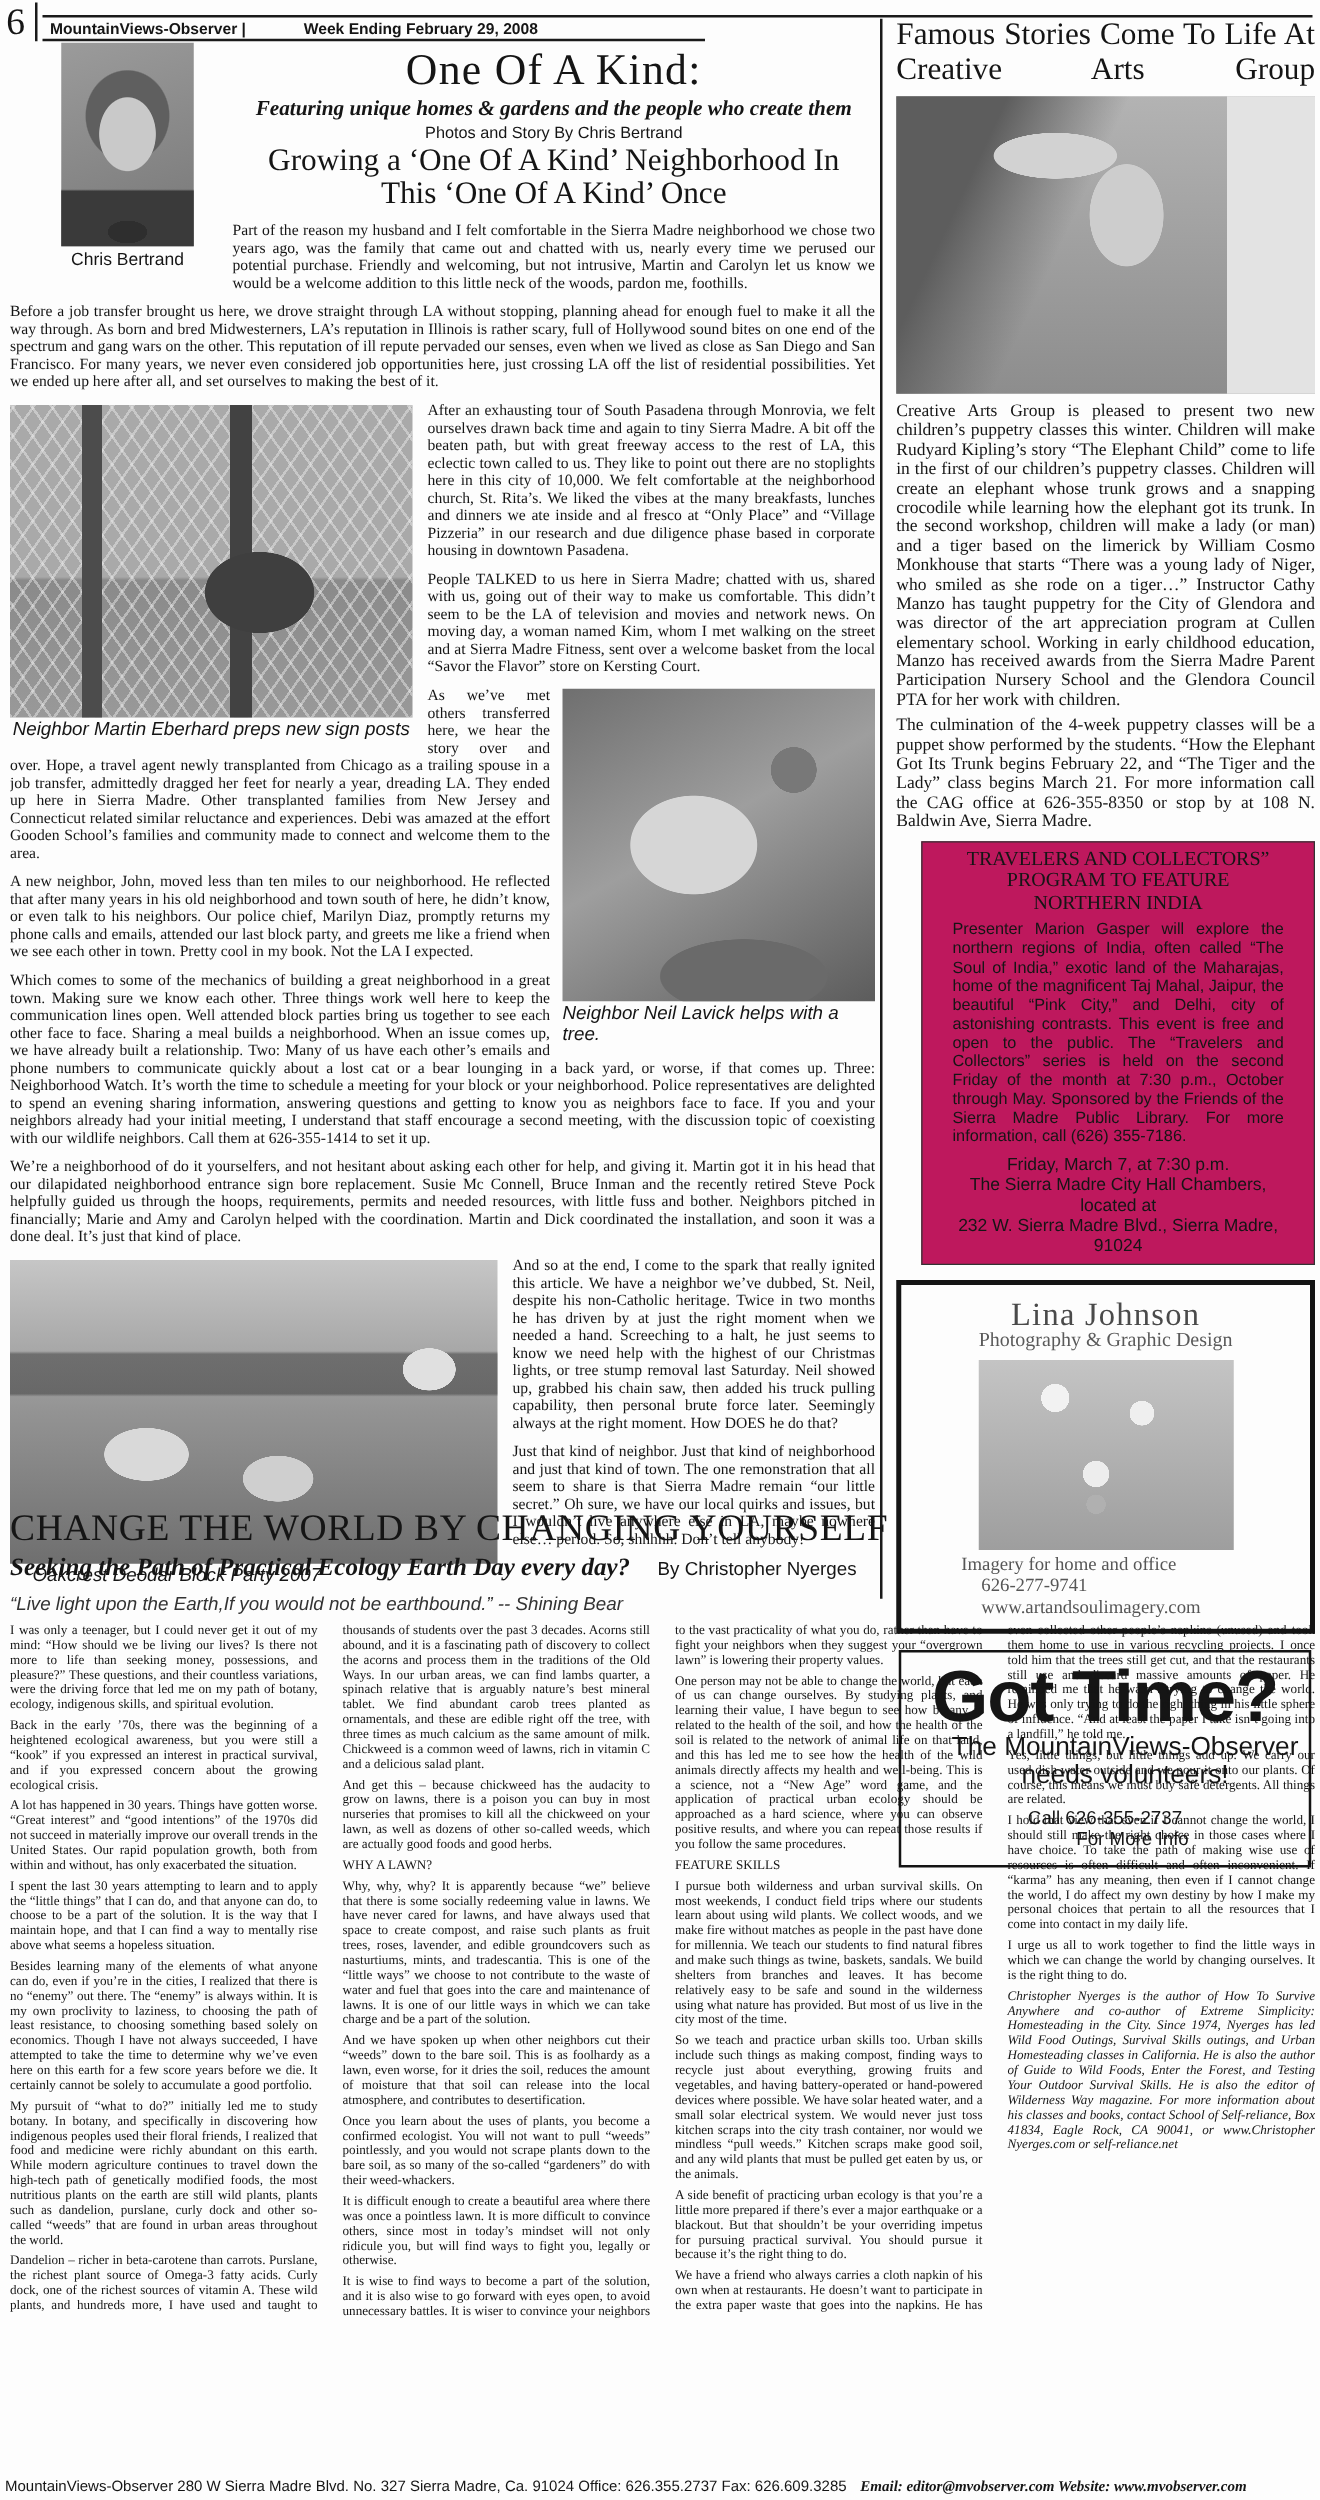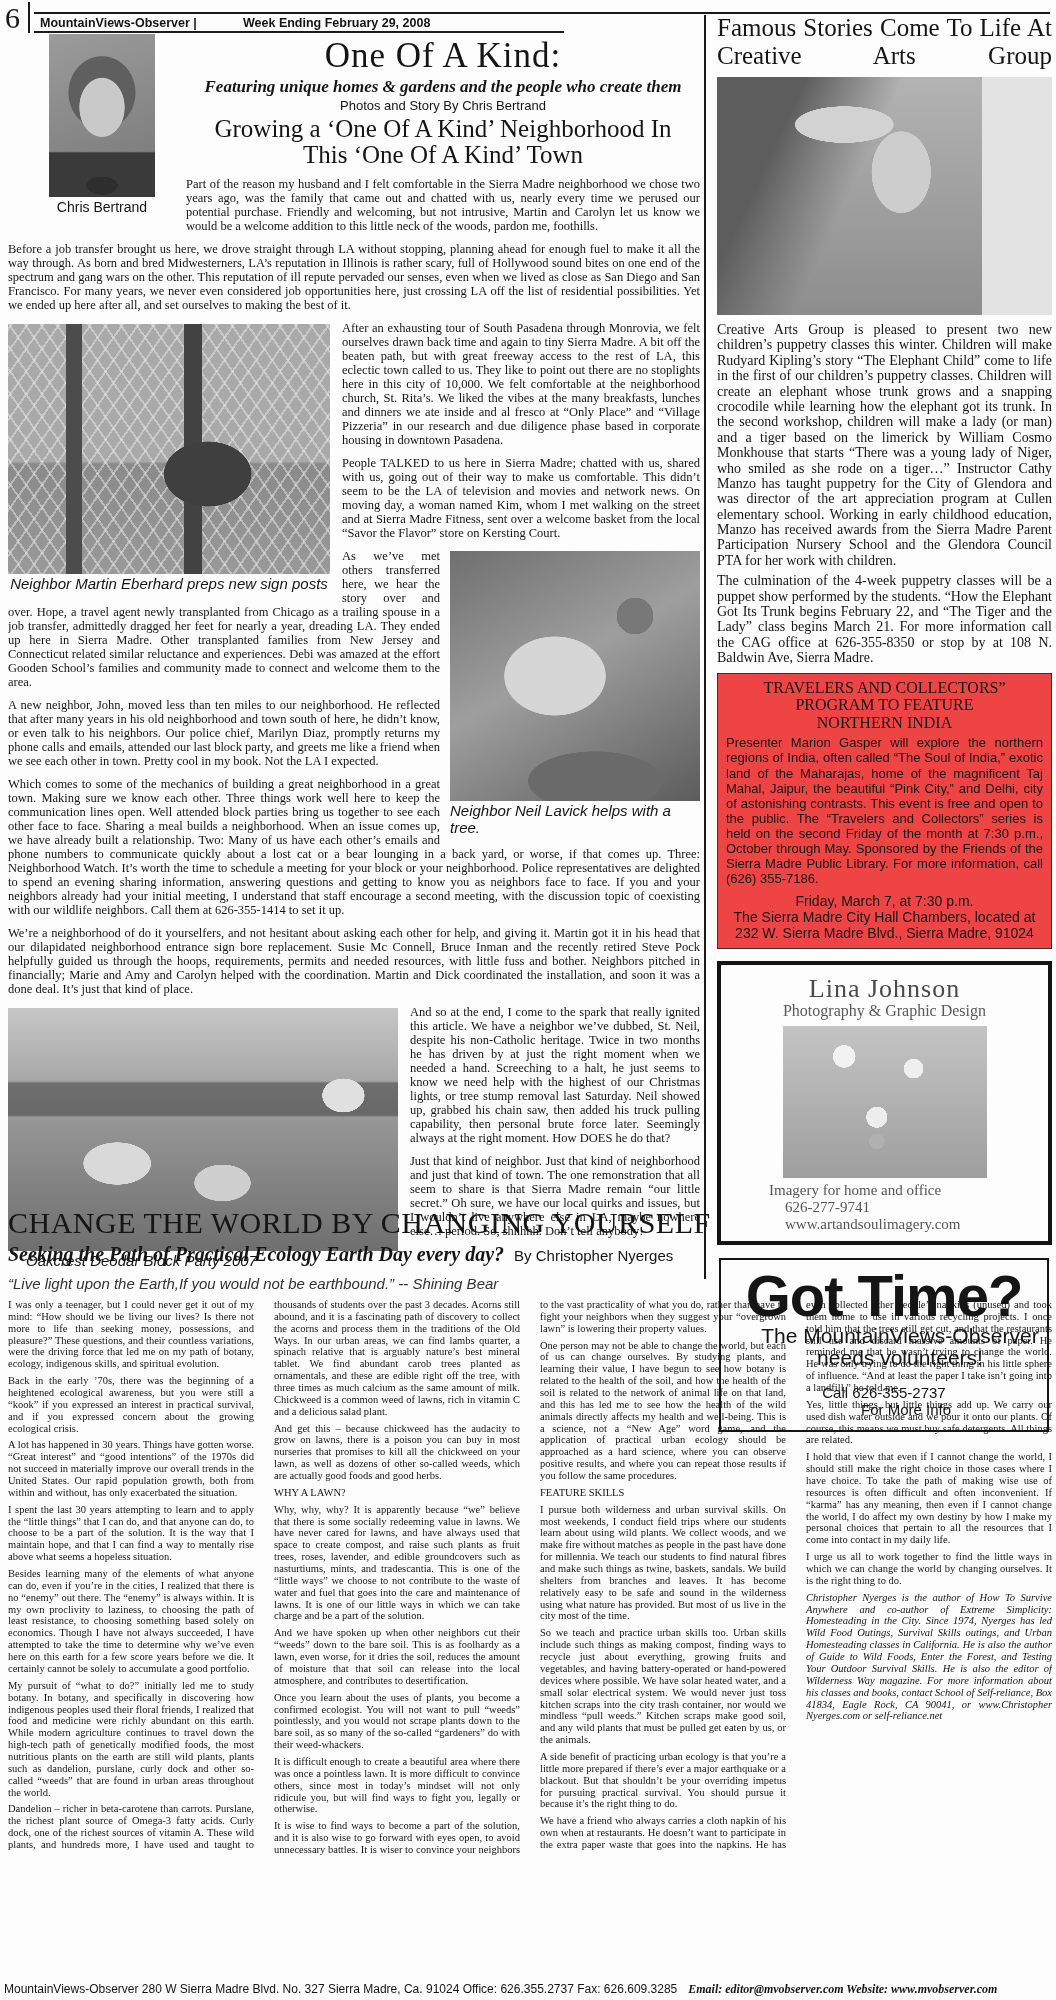--- a/index.html
+++ b/index.html
@@ -63,21 +63,21 @@
   .right-col{position:absolute;left:717px;top:14px;width:335px;}
   .cag-title{font-size:25px;line-height:1.12;text-align:justify;text-align-last:justify;margin:0;}
   .cag-photo{width:335px;height:238px;margin:7px 0 7px;
     background:
       linear-gradient(90deg, transparent 0 79%, #e3e3e3 79%),
       radial-gradient(ellipse 70px 26px at 38% 20%, #d2d2d2 70%, transparent 71%),
       radial-gradient(ellipse 42px 58px at 55% 40%, #cdcdcd 70%, transparent 71%),
       linear-gradient(115deg, #5d5d5d 0 20%, transparent 42%),
       linear-gradient(#b3b3b3,#8d8d8d);}
   .cag-body p{font-size:14px;line-height:1.1;text-align:justify;margin:0 0 5px;}
-  .travelers-box{border:1px solid #333;background:#ef4444;padding:5px 8px 7px;margin-top:7px;}
+  .travelers-box{border:1px solid #333;background:#be185d;padding:5px 24px 7px;margin-top:7px;margin-left:20px;}
   .travelers-heading{text-align:center;font-size:16px;line-height:1.1;margin:0;}
   .travelers-body{font-family:"Liberation Sans",sans-serif;font-size:13px;line-height:1.16;text-align:justify;margin-top:4px;}
   .travelers-event{font-family:"Liberation Sans",sans-serif;font-size:14px;text-align:center;line-height:1.15;margin-top:7px;}
   .lina-box{border:4px solid #141414;margin-top:12px;padding:12px 8px 8px;}
   .lina-name{font-size:26px;text-align:center;color:#4a4a4a;letter-spacing:1px;line-height:.9;}
   .lina-tagline{font-size:16px;text-align:center;color:#5a5a5a;margin-top:1px;}
   .lina-photo{width:204px;height:152px;margin:6px auto 4px;
     background:
       radial-gradient(circle 16px at 30% 20%, #f2f2f2 70%, transparent 71%),
       radial-gradient(circle 14px at 64% 28%, #efefef 70%, transparent 71%),
@@ -90,21 +90,21 @@
   .gottime-headline{font-size:58px;font-weight:bold;letter-spacing:-1px;line-height:1;}
   .gottime-line{font-size:21px;line-height:1.05;padding-left:32px;}
   .gottime-call{font-size:15px;margin-top:15px;}
   .gottime-more{font-size:15px;padding-left:44px;}
 
   
   .eco{position:absolute;left:8px;top:1208px;width:1044px;height:672px;overflow:hidden;}
   .eco-headline{font-size:30px;letter-spacing:.5px;white-space:nowrap;line-height:1;margin:0;}
   .eco-subline{margin-top:5px;}
   .eco-subhead{font-size:20px;font-weight:bold;font-style:italic;}
-  .eco-byline{font-family:"Liberation Sans",sans-serif;font-size:15px;margin-left:6px;}
+  .eco-byline{font-family:"Liberation Sans",sans-serif;font-size:15px;margin-left:18px;}
   .eco-quote{font-family:"Liberation Sans",sans-serif;font-style:italic;font-size:15px;color:#333;margin:9px 0 7px;}
   .eco-cols{column-count:4;column-gap:20px;column-fill:auto;height:560px;font-size:10.5px;line-height:1.13;text-align:justify;}
   .eco-cols p{margin:0 0 5px;}
   .eco-bio{font-style:italic;}
 
   
   .footer{position:absolute;left:4px;bottom:3px;width:1048px;font-size:12px;white-space:nowrap;}
   .footer-info{font-family:"Liberation Sans",sans-serif;}
   .footer-contact{font-family:"Liberation Serif",serif;font-weight:bold;font-style:italic;margin-left:8px;}
 </style>
@@ -125,21 +125,21 @@
   <div class="left-article">
     <div class="author-block">
       <div class="author-photo"></div>
       <div class="author-caption">Chris Bertrand</div>
     </div>
     <div class="head-title">One Of A Kind:</div>
     <div class="head-sub">Featuring unique homes &amp; gardens and  the people who create them</div>
     <div class="head-byline">Photos and Story By Chris Bertrand</div>
     <div class="head-2">
       <div>Growing a ‘One Of A Kind’ Neighborhood In</div>
-      <div>This ‘One Of A Kind’ Town</div>
+      <div>This ‘One Of A Kind’ Once</div>
     </div>
     <p class="body">Part of the reason my husband and I felt comfortable in the Sierra Madre neighborhood we chose two years ago, was the family that came out and chatted with us, nearly every time we perused our potential purchase. Friendly and welcoming, but not intrusive, Martin and Carolyn let us know we would be a welcome addition to this little neck of the woods, pardon me, foothills.</p>
     <p class="body">Before a job transfer brought us here, we drove straight through LA without stopping, planning ahead for enough fuel to make it all the way through. As born and bred Midwesterners, LA’s reputation in Illinois is rather scary, full of Hollywood sound bites on one end of the spectrum and gang wars on the other. This reputation of ill repute pervaded our senses, even when we lived as close as San Diego and San Francisco. For many years, we never even considered job opportunities here, just crossing LA off the list of residential possibilities. Yet we ended up here after all, and set ourselves to making the best of it.</p>
 
     <div class="photo1-block">
       <div class="photo1"></div>
       <div class="photo-caption">Neighbor Martin Eberhard preps new sign posts</div>
     </div>
     <p class="body">After an exhausting tour of South Pasadena through Monrovia, we felt ourselves drawn back time and again to tiny Sierra Madre. A bit off the beaten path, but with great freeway access to the rest of LA, this eclectic town called to us. They like to point out there are no stoplights here in this city of 10,000. We felt comfortable at the neighborhood church, St. Rita’s. We liked the vibes at the many breakfasts, lunches and dinners we ate inside and al fresco at “Only Place” and “Village Pizzeria” in our research and due diligence phase based in corporate housing in downtown Pasadena.</p>
     <p class="body">People TALKED to us here in Sierra Madre; chatted with us, shared with us, going out of their way to make us comfortable. This didn’t seem to be the LA of television and movies and network news. On moving day, a woman named Kim, whom I met walking on the street and at Sierra Madre Fitness, sent over a welcome basket from the local “Savor the Flavor” store on Kersting Court.</p>

